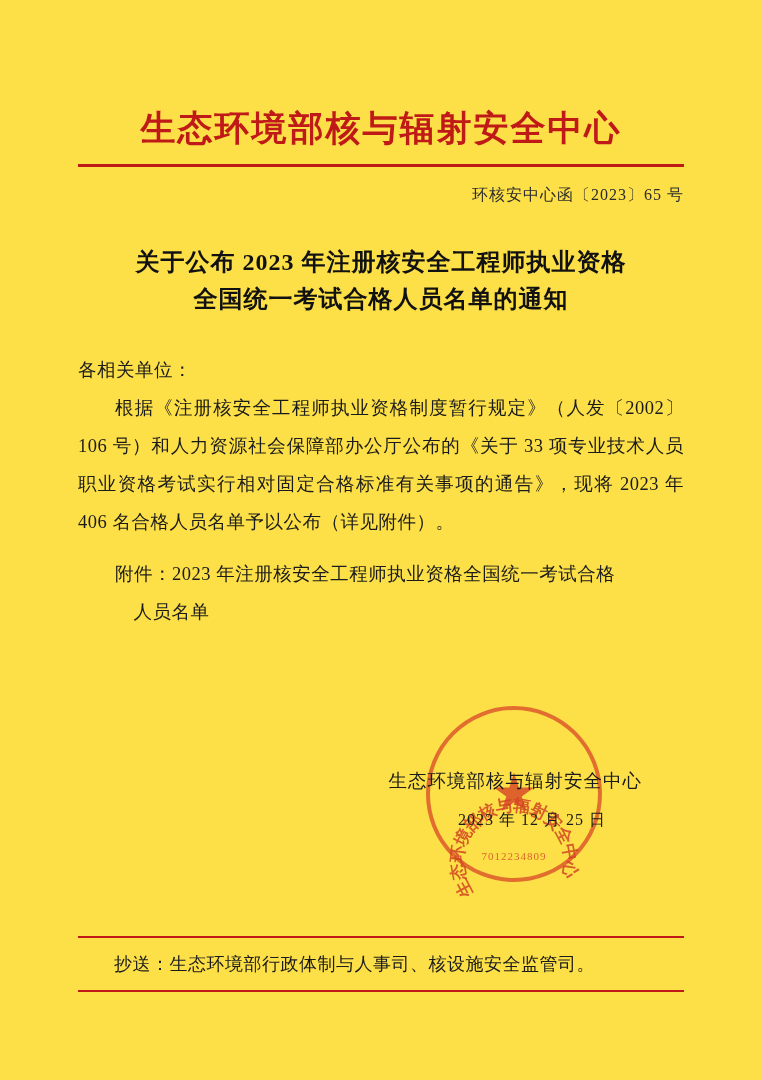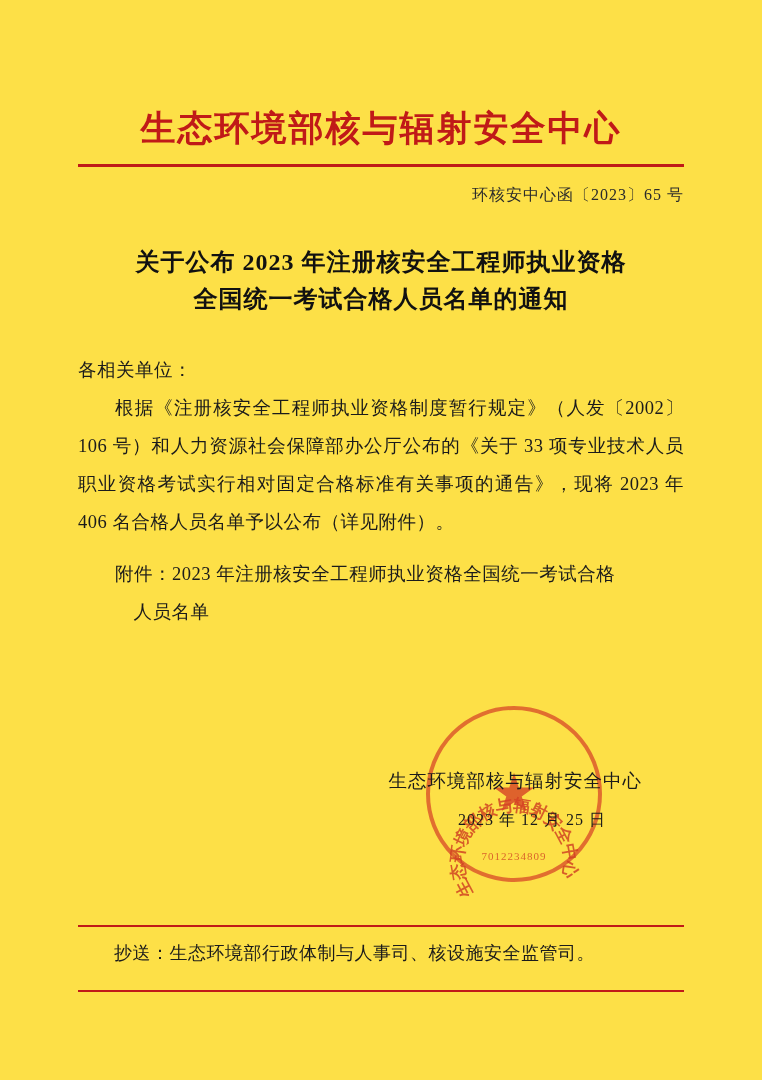--- a/index.html
+++ b/index.html
@@ -174,21 +174,21 @@
   .footer-rule-top {
     height: 2px;
     background: #c01a18;
     margin-bottom: 14px;
   }
   .cc-line {
     font-size: 18px;
     letter-spacing: 0.5px;
     text-indent: 2em;
     color: #1b1b1b;
-    padding-bottom: 25px;
+    padding-bottom: 14px;
   }
   .footer-rule-bottom {
     height: 2px;
     background: #c01a18;
   }
 </style>
 </head>
 <body>
 
 <div class="page">

